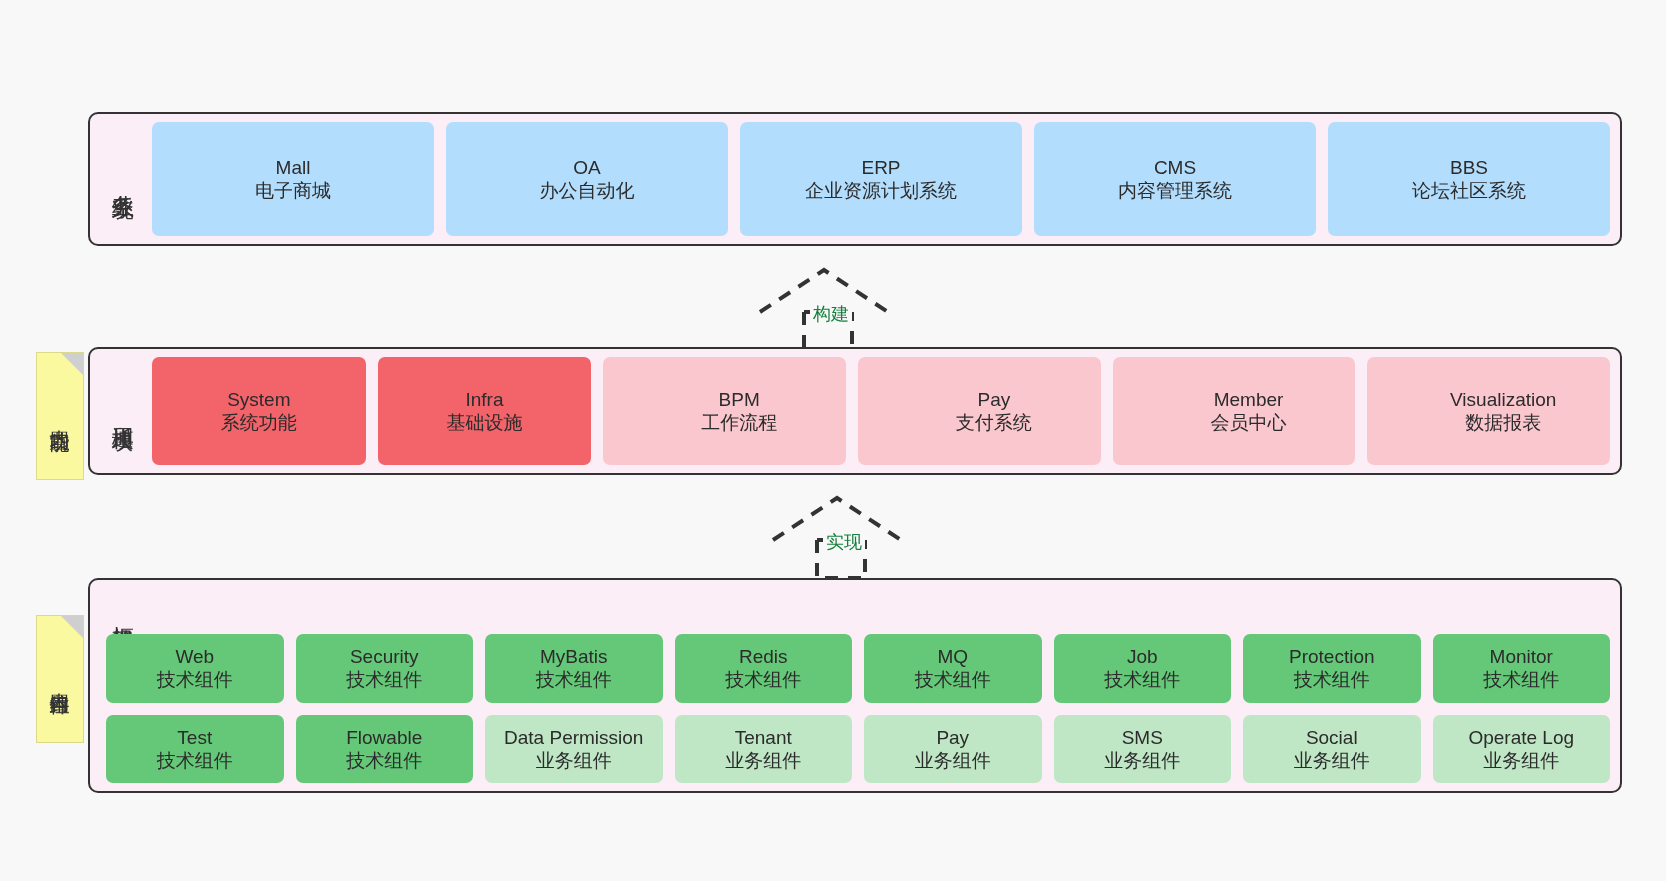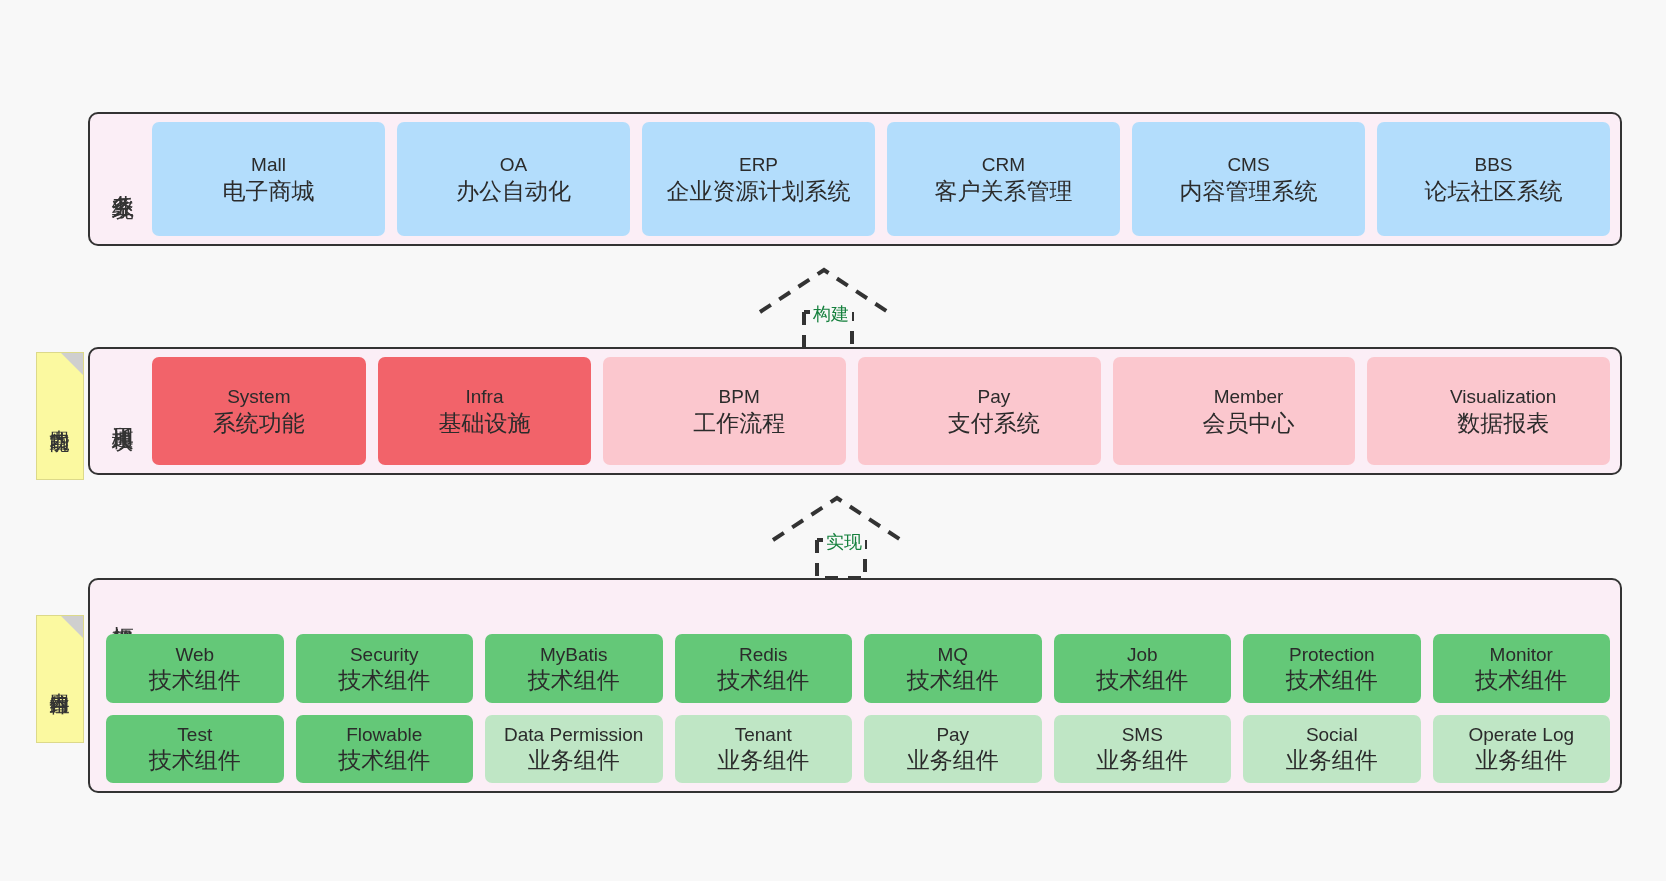--- a/index.html
+++ b/index.html
@@ -63,21 +63,21 @@
     border-radius: 7px;
     display: flex;
     flex-direction: column;
     align-items: center;
     justify-content: center;
     text-align: center;
     line-height: 1.22;
     padding: 4px 6px;
   }
   .card .t1 { font-size: 19px; color: #2b2b2b; }
-  .card .t2 { font-size: 23px; color: #2b2b2b; }
+  .card .t2 { font-size: 19px; color: #2b2b2b; }
 
   .c-blue        { background: #b3ddfc; }
   .c-red         { background: #f2636a; }
   .c-pink        { background: #fbc7ce; padding-left: 35px; }
   .c-green       { background: #64c878; }
   .c-lightgreen  { background: #bfe6c5; }
 
   
   .note {
     position: absolute;
@@ -132,24 +132,20 @@
         </div>
         <div class="card c-blue">
           <span class="t1">OA</span>
           <span class="t2">办公自动化</span>
         </div>
         <div class="card c-blue">
           <span class="t1">ERP</span>
           <span class="t2">企业资源计划系统</span>
         </div>
         <div class="card c-blue">
-          <span class="t1">CRM</span>
-          <span class="t2">客户关系管理</span>
-        </div>
-        <div class="card c-blue">
           <span class="t1">CMS</span>
           <span class="t2">内容管理系统</span>
         </div>
         <div class="card c-blue">
           <span class="t1">BBS</span>
           <span class="t2">论坛社区系统</span>
         </div>
 
       </div>
     </div>

